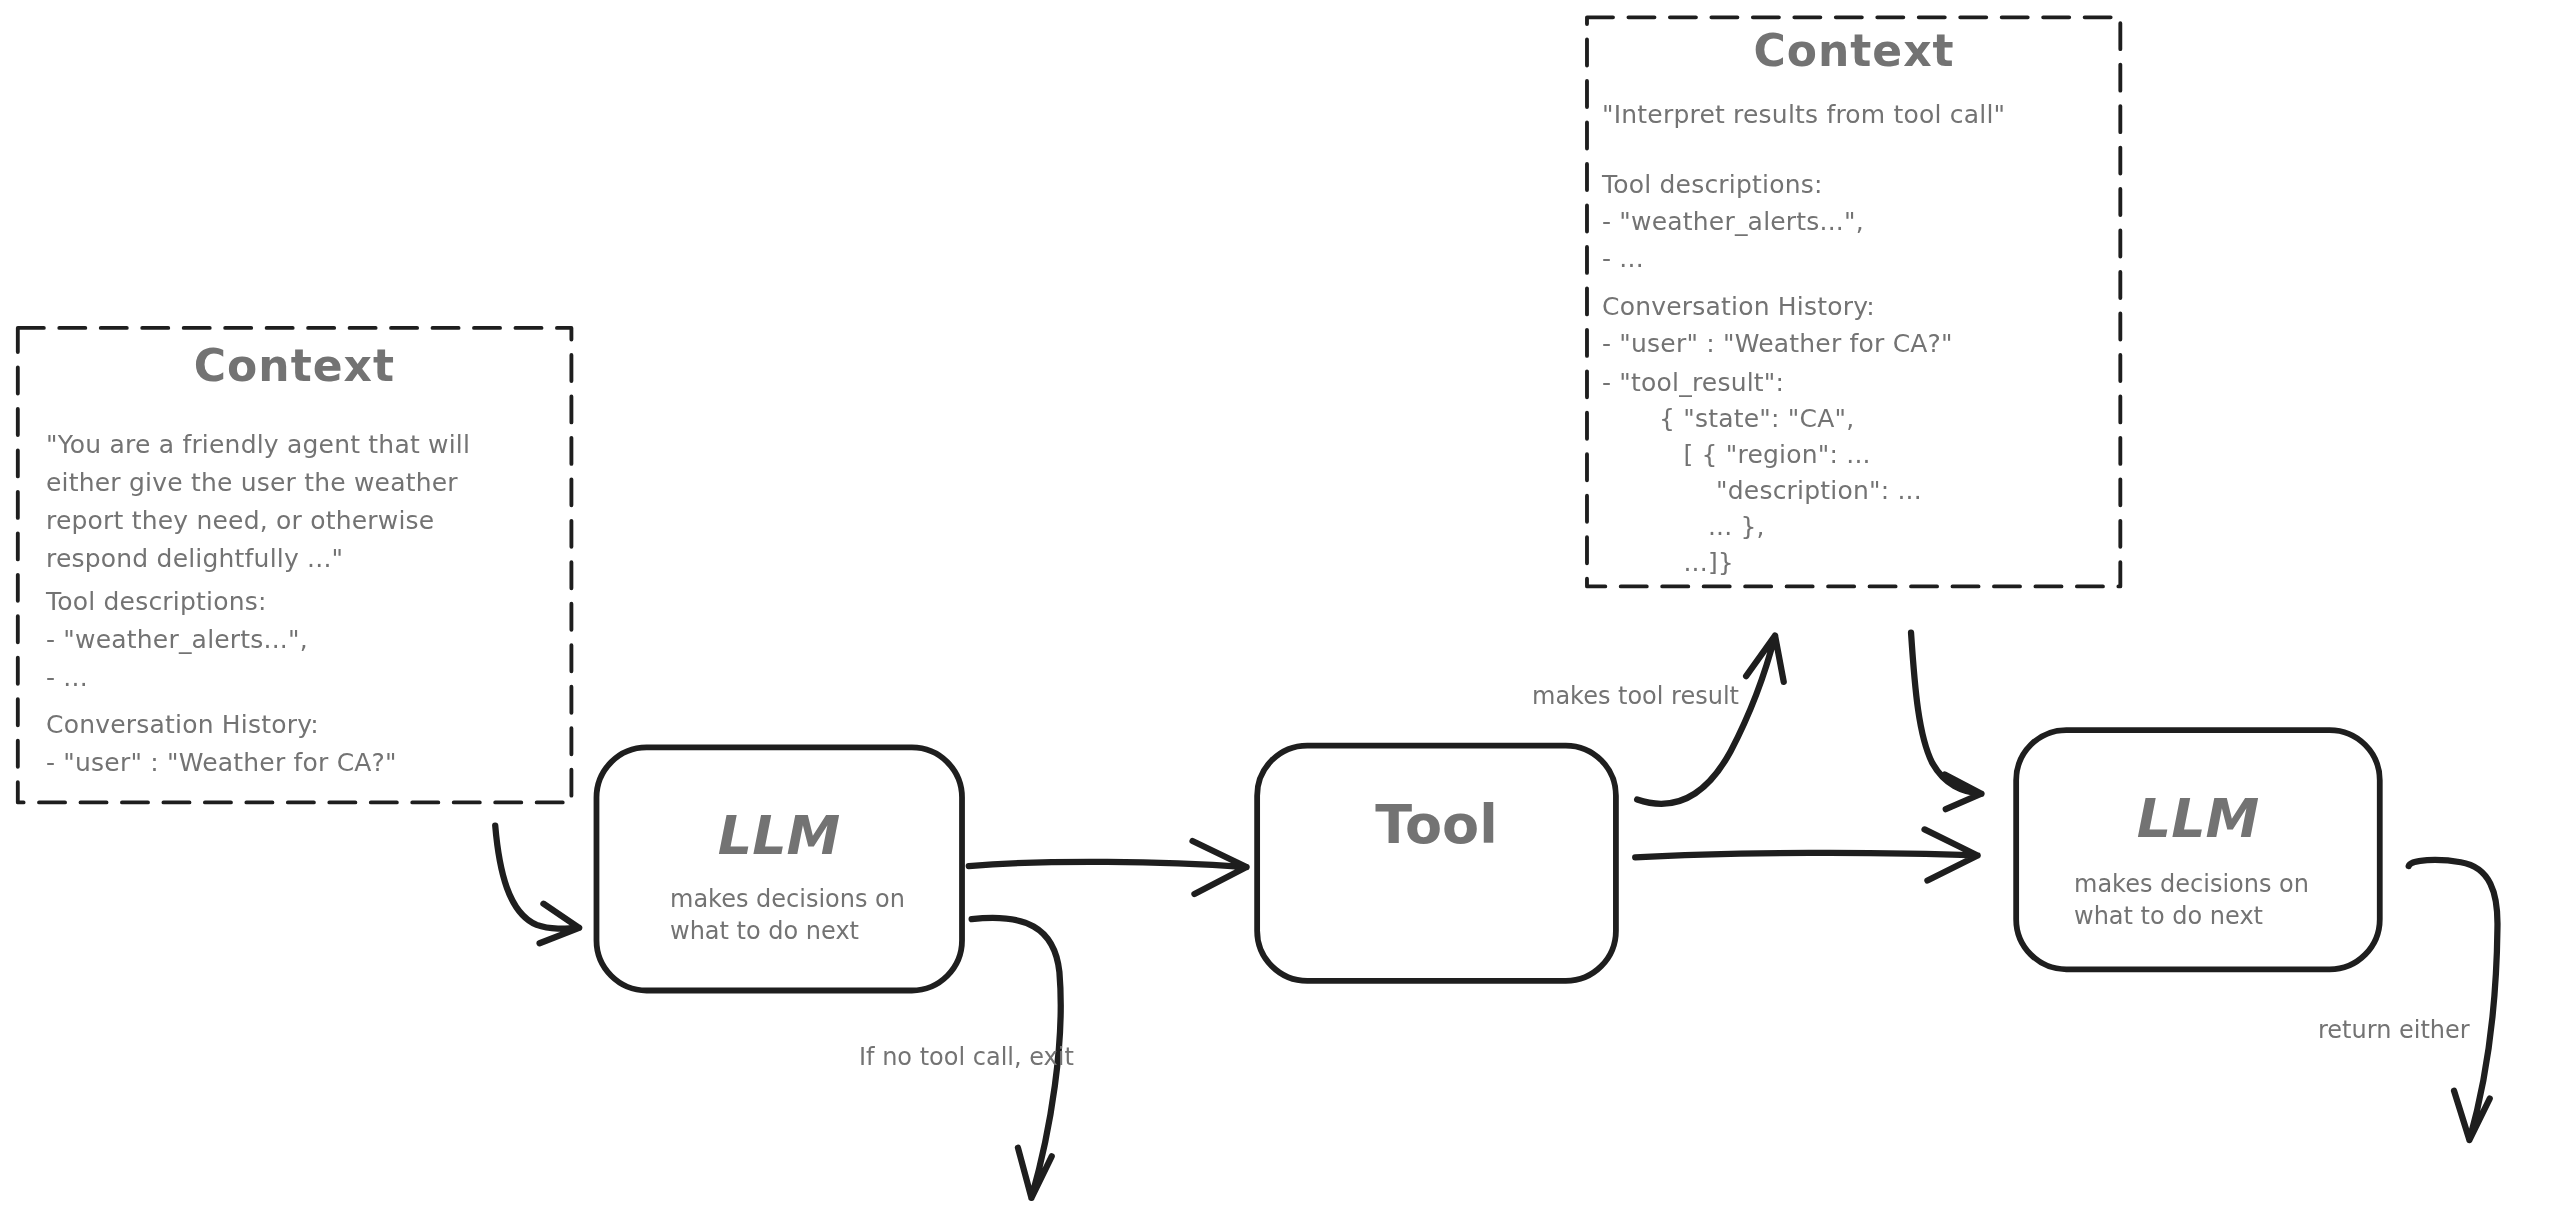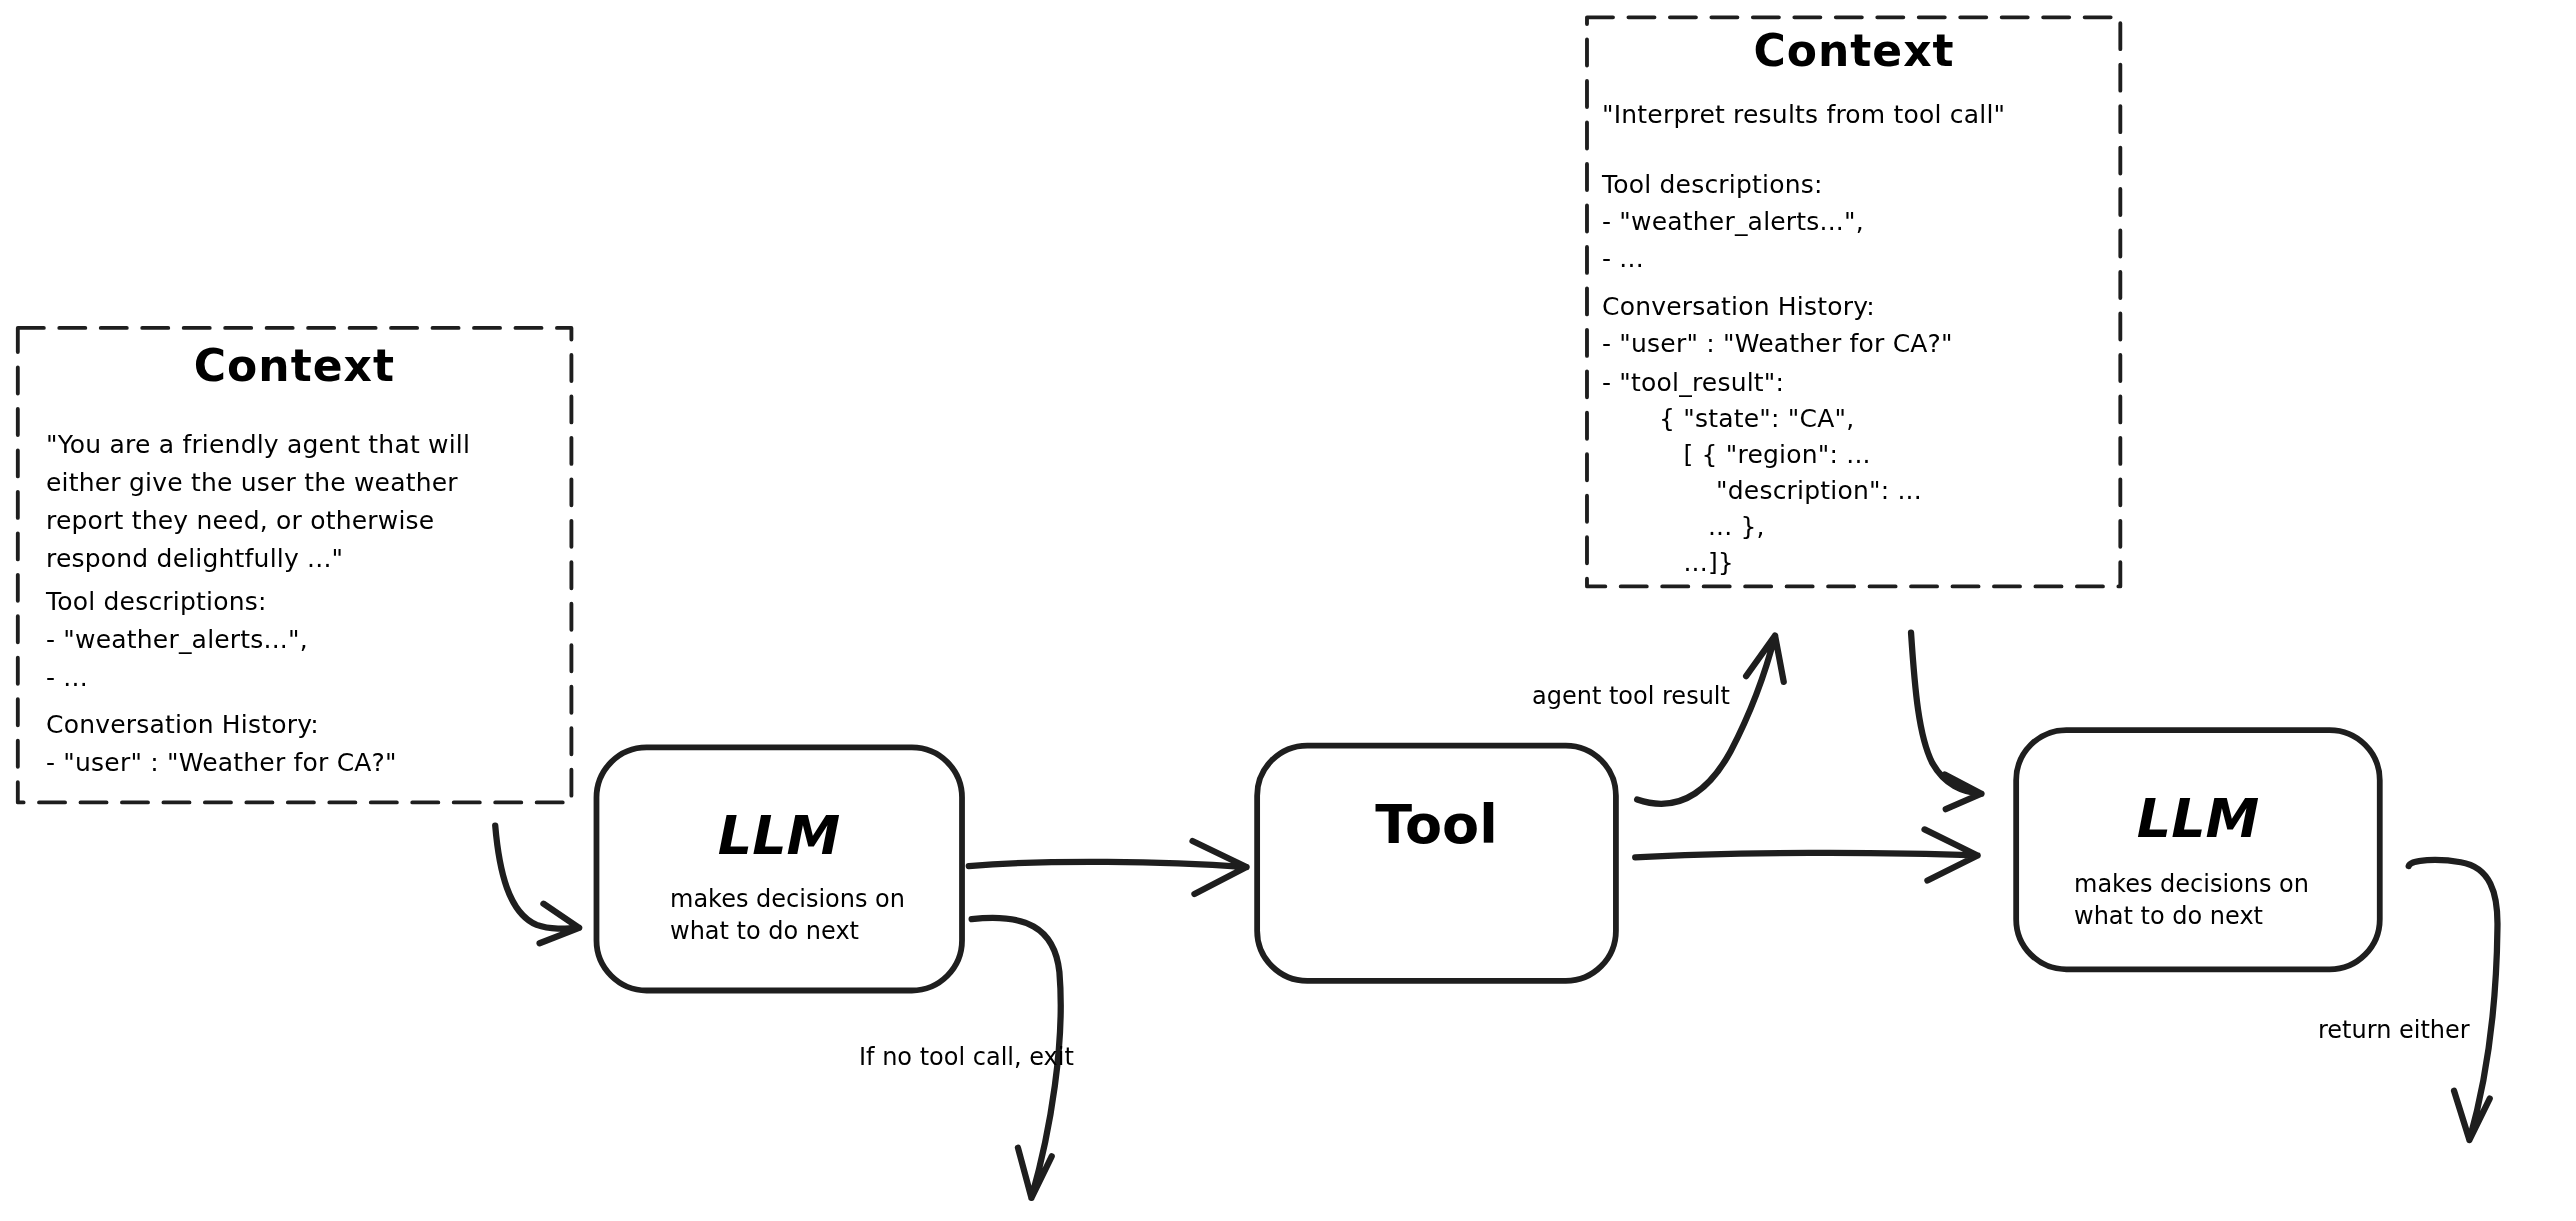--- a/index.html
+++ b/index.html
@@ -16,21 +16,21 @@
     color: #1e1e1e;
     overflow: hidden;
   }
   .layer {
     position: absolute;
     left: 0;
     top: 0;
   }
   .abs {
     position: absolute;
-    color: #000000;
+    color: #737373;
   }
   .ctx-title {
     font-size: 44px;
     font-weight: 700;
     letter-spacing: 1px;
     text-align: center;
     white-space: pre-wrap;
   }
   .body-text {
     font-size: 25px;
@@ -132,18 +132,18 @@
   <div class="abs node-title slanted" style="left:596px; top:804px; width:366px;">LLM</div>
   <div class="abs node-sub" style="left:670px; top:883px; width:270px;">makes decisions on
 what to do next</div>
 
   <div class="abs node-title" style="left:1257px; top:793px; width:359px;">Tool</div>
 
   <div class="abs node-title slanted" style="left:2016px; top:787px; width:364px;">LLM</div>
   <div class="abs node-sub" style="left:2074px; top:868px; width:270px;">makes decisions on
 what to do next</div>
 
-  <div class="abs edge-label" style="left:1532px; top:682px;">agent tool result</div>
+  <div class="abs edge-label" style="left:1532px; top:682px;">makes tool result</div>
   <div class="abs edge-label" style="left:859px; top:1043px;">If no tool call, exit</div>
   <div class="abs edge-label" style="left:2318px; top:1016px;">return either</div>
 
 </div>
 
 
 </body></html>

